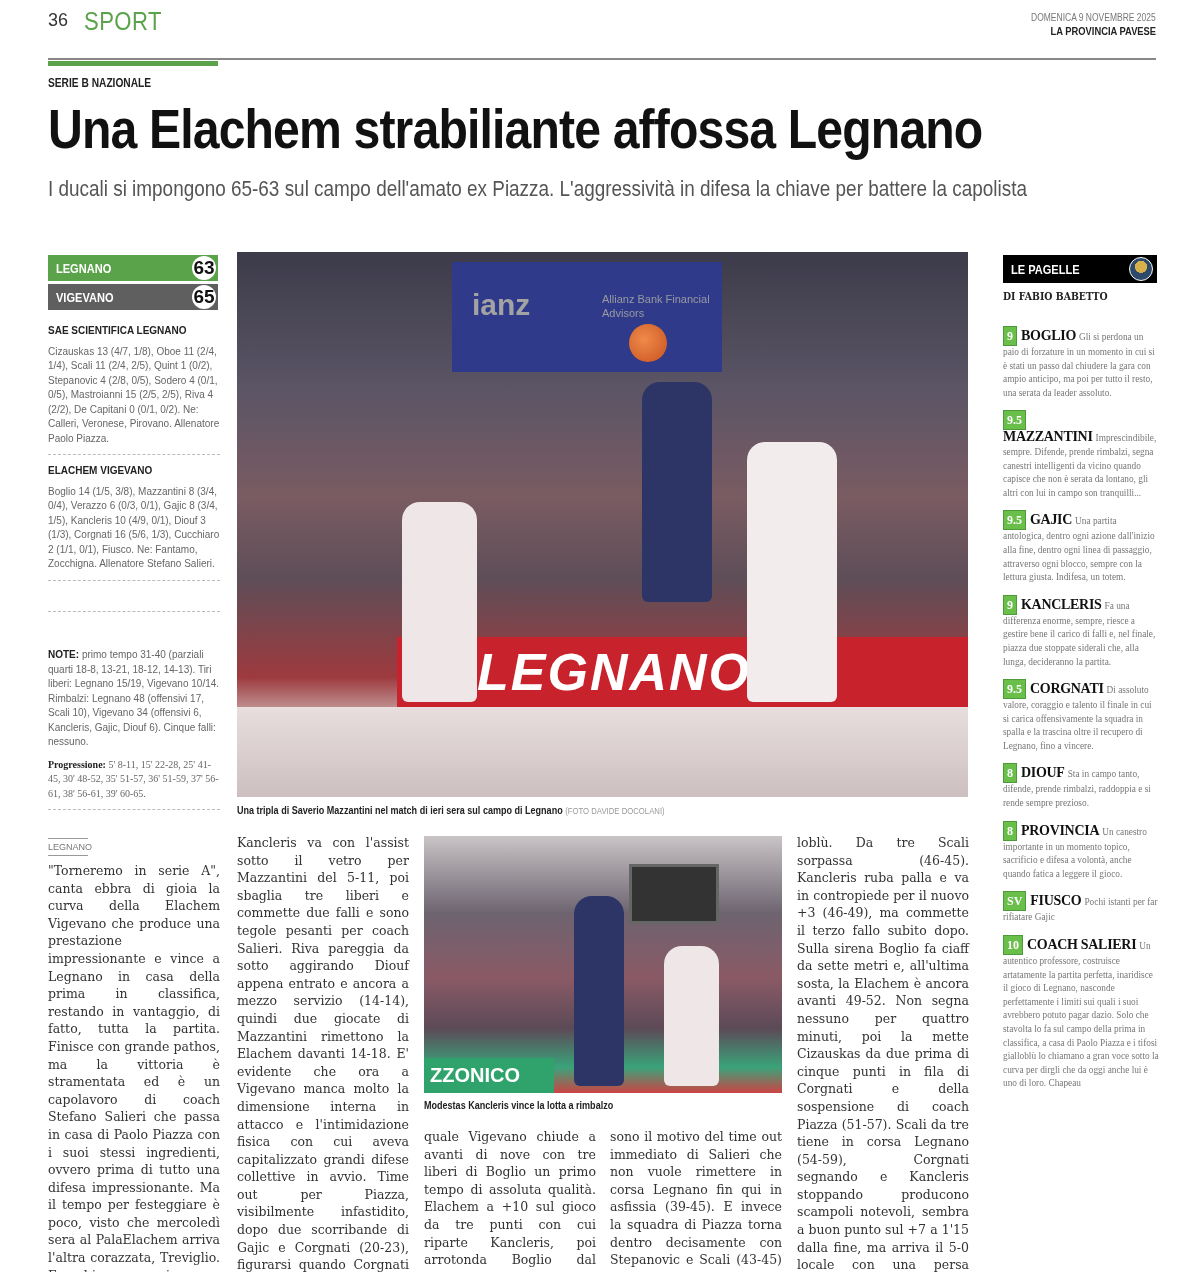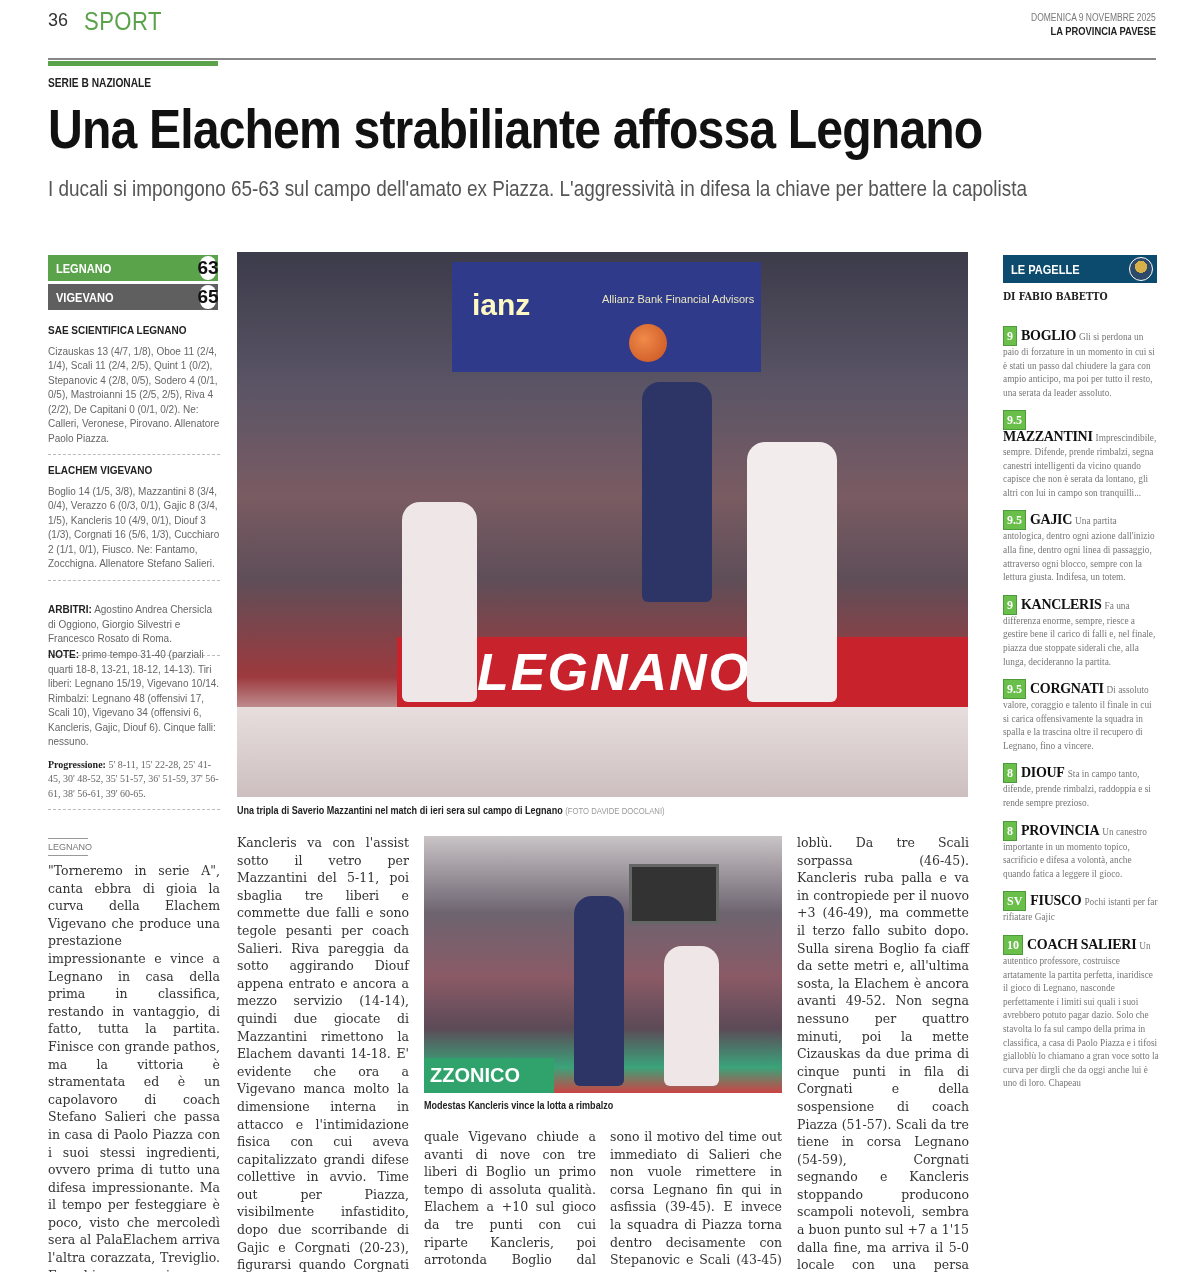--- a/index.html
+++ b/index.html
@@ -11,46 +11,46 @@
   .paper { right: 44px; top: 25px; font-family: "Liberation Sans", sans-serif; font-size: 11px; font-weight: bold; color: #222; transform: scaleX(0.85); transform-origin: right; }
   .rule { left: 48px; top: 58px; width: 1108px; height: 2px; background: #888; }
   .rule-green { left: 48px; top: 61px; width: 170px; height: 5px; background: #5aa34a; }
   .kicker { left: 48px; top: 76px; font-family: "Liberation Sans", sans-serif; font-size: 12px; font-weight: bold; transform: scaleX(0.85); transform-origin: left; }
   .headline { left: 48px; top: 96px; font-family: "Liberation Sans", sans-serif; font-size: 56px; font-weight: bold; color: #111; letter-spacing: -1px; transform: scaleX(0.86); transform-origin: left; white-space: nowrap; }
   .subhead { left: 48px; top: 176px; font-family: "Liberation Sans", sans-serif; font-size: 22px; color: #555; transform: scaleX(0.86); transform-origin: left; white-space: nowrap; }
 
   
   .score-row { left: 48px; width: 170px; height: 26px; display: flex; align-items: center; justify-content: space-between; padding-left: 8px; font-family: "Liberation Sans", sans-serif; color: #fff; font-weight: bold; font-size: 13px; }
   .score-row .team { transform: scaleX(0.85); transform-origin: left; }
-  .score-row .pts { background: #fff; color: #111; border-radius: 12px; width: 16px; height: 24px; margin-right: 2px; display: flex; align-items: center; justify-content: center; font-size: 19px; }
+  .score-row .pts { background: #fff; color: #111; border-radius: 12px; width: 24px; height: 24px; margin-right: 2px; display: flex; align-items: center; justify-content: center; font-size: 19px; }
   .sb-block { left: 48px; width: 172px; font-family: "Liberation Sans", sans-serif; font-size: 10px; line-height: 14.5px; color: #666; }
   .sb-title { font-weight: bold; color: #222; font-size: 10px; margin-bottom: 6px; }
   .sb-block b { color: #222; }
   .dash { border-bottom: 1px dashed #bbb; margin-top: 8px; }
   .small-label { left: 48px; font-family: "Liberation Sans", sans-serif; font-size: 9px; color: #777; border-top: 1px solid #999; border-bottom: 1px solid #999; padding: 3px 0; width: 40px; }
   .col-text { font-size: 12.5px; line-height: 17.6px; color: #333; text-align: justify; hyphens: auto; }
 
   
   .photo-main { left: 237px; top: 252px; width: 731px; height: 545px; overflow: hidden; background: linear-gradient(180deg,#3c3b4a 0%,#5b5566 25%,#7a5b62 45%,#5e4e58 60%,#9d3a3e 78%,#d9cfcf 88%,#c9b8b8 100%); }
-  .photo-main .banner { position: absolute; left: 215px; top: 10px; width: 309px; height: 110px; background: #2f3a8a; color: #fef9c3; font-family: "Liberation Sans", sans-serif; }
+  .photo-main .banner { position: absolute; left: 215px; top: 10px; width: 270px; height: 110px; background: #2f3a8a; color: #a3a3a3; font-family: "Liberation Sans", sans-serif; }
   .photo-main .banner .brand { position: absolute; left: 20px; top: 26px; font-size: 30px; font-weight: bold; }
   .photo-main .banner .sub { position: absolute; left: 150px; top: 30px; font-size: 11px; line-height: 14px; opacity: 0.9; }
   .photo-main .adboard { position: absolute; left: 160px; top: 385px; width: 571px; height: 70px; background: #c8232c; color: #fff; font-family: "Liberation Sans", sans-serif; font-weight: bold; font-style: italic; font-size: 52px; line-height: 70px; padding-left: 80px; letter-spacing: 2px; }
   .photo-main .floor { position: absolute; left: 0; top: 455px; width: 731px; height: 90px; background: linear-gradient(180deg,#e8dede,#cdbfbf); }
   .photo-main .ball { position: absolute; left: 392px; top: 72px; width: 38px; height: 38px; border-radius: 50%; background: radial-gradient(circle at 40% 40%,#f08a4a,#c7521e); }
   .player { position: absolute; border-radius: 18px 18px 6px 6px; }
   .strip { left: 237px; top: 252px; width: 10px; height: 95px; background: repeating-linear-gradient(180deg,#3a7ab8 0 5px,#fff 5px 8px); }
   .caption { font-family: "Liberation Sans", sans-serif; font-size: 10.5px; font-weight: bold; color: #222; transform: scaleX(0.86); transform-origin: left; white-space: nowrap; }
   .caption .credit { font-weight: normal; color: #999; font-size: 9px; }
   .photo-2 { left: 424px; top: 836px; width: 358px; height: 257px; overflow: hidden; background: linear-gradient(180deg,#c9c4c6 0%,#6d6470 30%,#8a5a66 55%,#5c4a57 75%,#3aa37a 90%,#c44 100%); }
   .photo-2 .board { position: absolute; left: 205px; top: 28px; width: 90px; height: 60px; background: #333; border: 3px solid #666; }
   .photo-2 .sponsor { position: absolute; left: 0; top: 222px; width: 130px; height: 35px; background: #2fa36b; color: #fff; font-family: "Liberation Sans", sans-serif; font-weight: bold; font-size: 20px; padding-left: 6px; line-height: 35px; }
 
   
-  .pag-head { left: 1003px; top: 255px; width: 154px; height: 28px; background: #0c4a6e; color: #fff; font-family: "Liberation Sans", sans-serif; font-weight: bold; font-size: 13px; display: flex; align-items: center; justify-content: space-between; padding-left: 8px; padding-right: 4px; }
+  .pag-head { left: 1003px; top: 255px; width: 154px; height: 28px; background: #000000; color: #fff; font-family: "Liberation Sans", sans-serif; font-weight: bold; font-size: 13px; display: flex; align-items: center; justify-content: space-between; padding-left: 8px; padding-right: 4px; }
   .pag-head .lbl { transform: scaleX(0.85); transform-origin: left; }
   .pag-head .avatar { width: 24px; height: 24px; border-radius: 50%; background: radial-gradient(circle at 50% 40%,#d8b04a 0 35%,#2d4a6a 36%); border: 1px solid #fff; }
   .pag-by { left: 1003px; top: 290px; font-size: 11px; font-weight: bold; color: #222; font-family: "DejaVu Serif", serif; transform: scaleX(0.85); transform-origin: left; }
   .pag-list { left: 1003px; top: 326px; width: 156px; font-family: Liberation Serif, serif; }
   .pag-item { margin-bottom: 10px; font-size: 9.3px; line-height: 13.6px; color: #777; }
   .pag-item .grade { display: inline-block; background: #6abf4b; color: #fff; font-weight: bold; font-size: 12px; padding: 0 3px; margin-right: 4px; line-height: 18px; border: 1px solid #4c9a3a; }
   .pag-item .name { font-weight: bold; color: #111; font-size: 14px; margin-right: 3px; letter-spacing: -0.3px; }
 </style>
 </head>
 <body>
@@ -79,21 +79,20 @@
   <div class="sb-title">SAE SCIENTIFICA LEGNANO</div>
   <div>Cizauskas 13 (4/7, 1/8), Oboe 11 (2/4, 1/4), Scali 11 (2/4, 2/5), Quint 1 (0/2), Stepanovic 4 (2/8, 0/5), Sodero 4 (0/1, 0/5), Mastroianni 15 (2/5, 2/5), Riva 4 (2/2), De Capitani 0 (0/1, 0/2). Ne: Calleri, Veronese, Pirovano. Allenatore Paolo Piazza.</div>
   <div class="dash"></div>
 </div>
 <div class="abs sb-block" style="top:464px;">
   <div class="sb-title">ELACHEM VIGEVANO</div>
   <div>Boglio 14 (1/5, 3/8), Mazzantini 8 (3/4, 0/4), Verazzo 6 (0/3, 0/1), Gajic 8 (3/4, 1/5), Kancleris 10 (4/9, 0/1), Diouf 3 (1/3), Corgnati 16 (5/6, 1/3), Cucchiaro 2 (1/1, 0/1), Fiusco. Ne: Fantamo, Zocchigna. Allenatore Stefano Salieri.</div>
   <div class="dash"></div>
 </div>
 <div class="abs sb-block" style="top:603px;">
-  <div><b>ARBITRI:</b> <span>Agostino Andrea Chersicla di Oggiono, Giorgio Silvestri e Francesco Rosato di Roma.</span></div>
   <div class="dash"></div>
 </div>
 <div class="abs sb-block" style="top:648px;">
   <div><b>NOTE:</b> <span>primo tempo 31-40 (parziali quarti 18-8, 13-21, 18-12, 14-13). Tiri liberi: Legnano 15/19, Vigevano 10/14. Rimbalzi: Legnano 48 (offensivi 17, Scali 10), Vigevano 34 (offensivi 6, Kancleris, Gajic, Diouf 6). Cinque falli: nessuno.</span></div>
   <div style="margin-top:8px;font-family:Liberation Serif, serif;"><b>Progressione:</b> <span>5' 8-11, 15' 22-28, 25' 41-45, 30' 48-52, 35' 51-57, 36' 51-59, 37' 56-61, 38' 56-61, 39' 60-65.</span></div>
   <div class="dash"></div>
 </div>
 
 <div class="abs strip"></div>
 <div class="abs photo-main">

